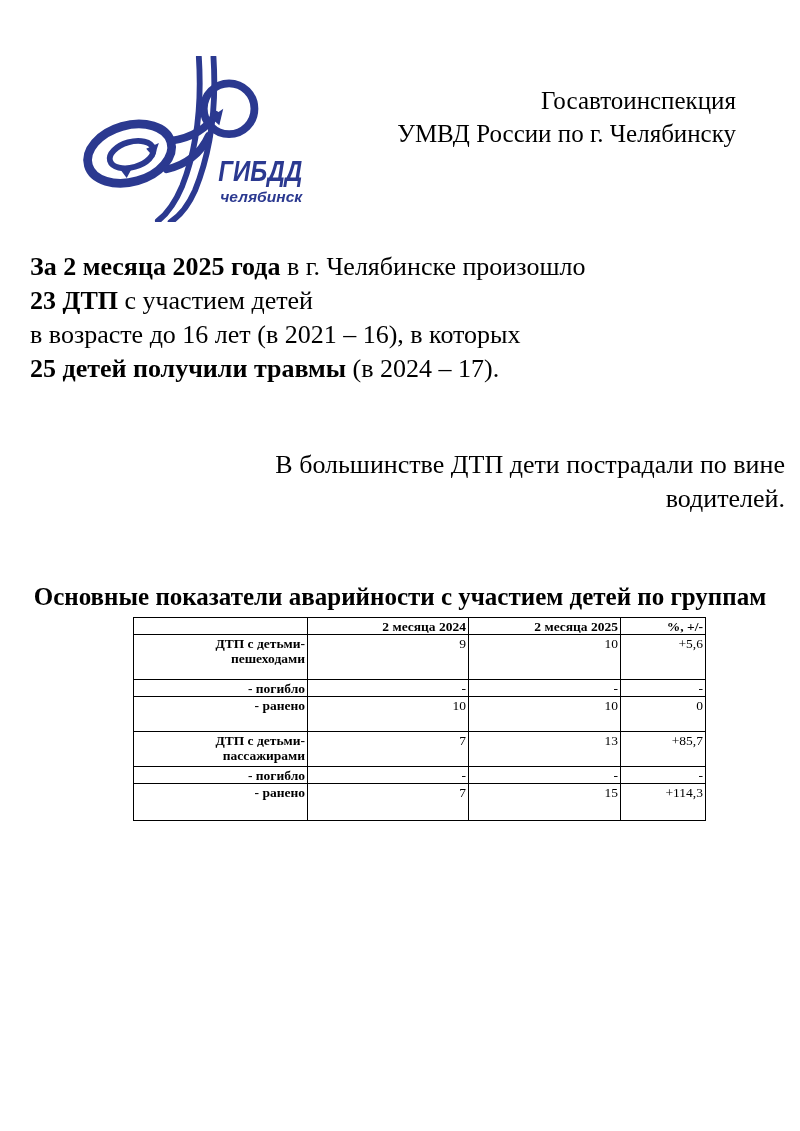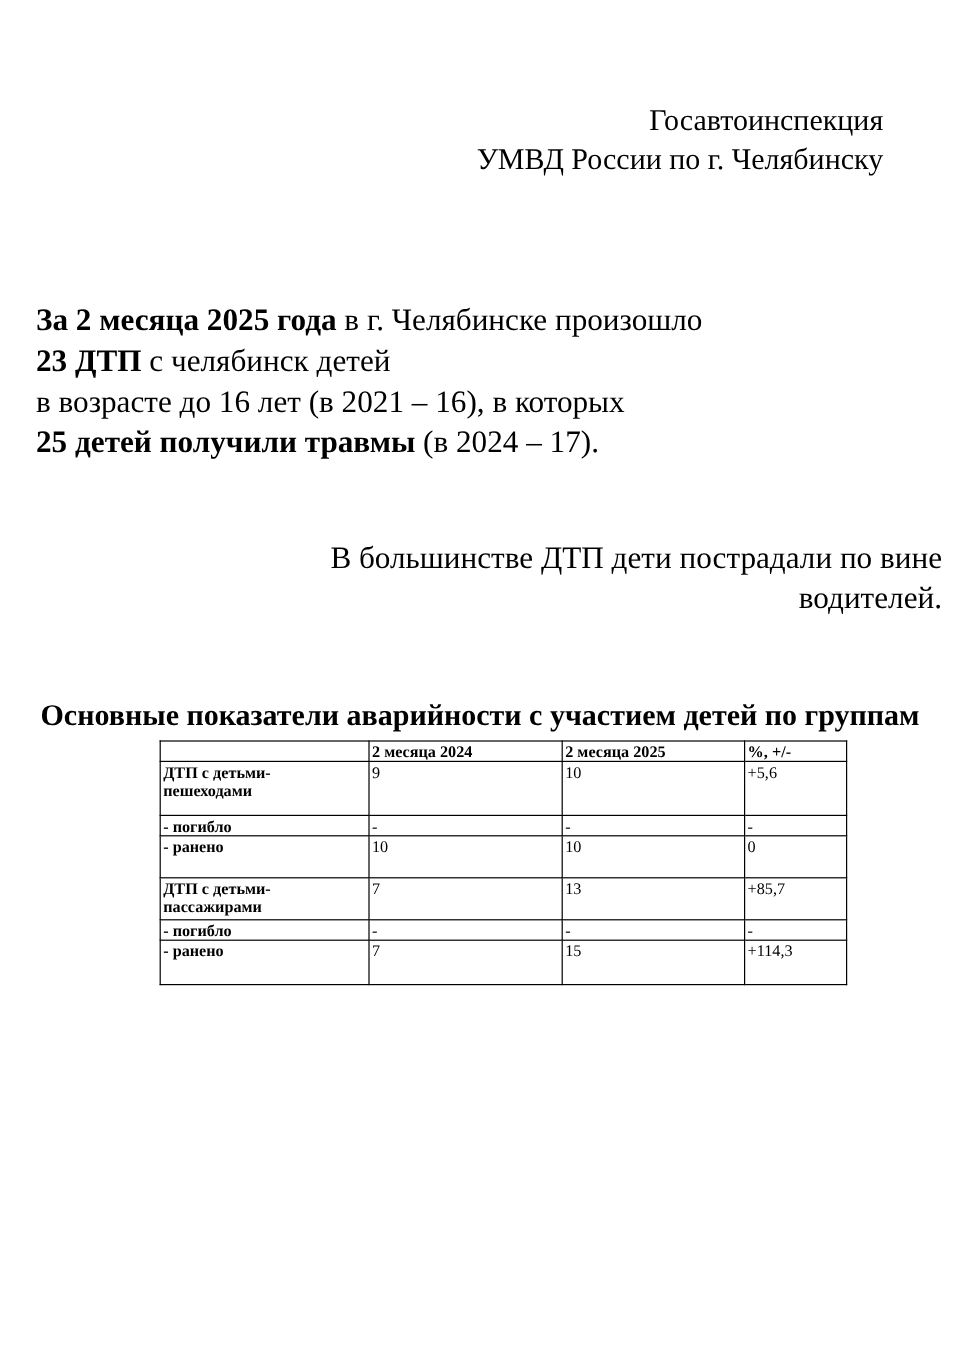--- a/index.html
+++ b/index.html
@@ -73,21 +73,21 @@
   table.stats {
     position: absolute;
     left: 133px;
     top: 617px;
     width: 572px;
     border-collapse: collapse;
     table-layout: fixed;
   }
   table.stats th, table.stats td {
     border: 1px solid #000000;
-    text-align: left;
+    text-align: right;
     vertical-align: top;
     font-size: 13.5px;
     line-height: 15px;
     padding: 1px 2px 0 2px;
     overflow: hidden;
   }
   table.stats thead th {
     font-weight: bold;
     height: 15px;
   }
@@ -96,29 +96,49 @@
   table.stats td.label-cell .lbl {
     display: inline-block;
     max-width: 128px;
   }
 </style>
 </head>
 <body>
 
 <div class="page">
 
+  <div class="logo">
+    <svg viewBox="0 0 240 170" xmlns="http://www.w3.org/2000/svg">
+      <g fill="none" stroke="#2b3990" stroke-linecap="round">
+        <ellipse cx="55" cy="100" rx="44" ry="29" transform="rotate(-16 55 100)" stroke-width="9"></ellipse>
+        <ellipse cx="57" cy="101" rx="23" ry="13" transform="rotate(-16 57 101)" stroke-width="6"></ellipse>
+        <circle cx="157" cy="54" r="26" stroke-width="8"></circle>
+        <path d="M126,1 C129,48 125,92 109,133 C101,152 93,162 84,169" stroke-width="6"></path>
+        <path d="M141,1 C144,48 140,94 122,138 C114,156 105,165 97,170" stroke-width="6"></path>
+        <path d="M97,87 C118,84 135,74 143,60" stroke-width="8"></path>
+        <path d="M93,116 C112,112 128,100 136,82" stroke-width="8"></path>
+      </g>
+      <g fill="#2b3990">
+        <polygon points="138,63 151,54 147,71"></polygon>
+        <polygon points="72,95 85,89 80,104"></polygon>
+        <polygon points="46,117 59,112 52,125"></polygon>
+      </g>
+      <text class="logo-main-text" x="146" y="128" font-size="30" textLength="86" lengthAdjust="spacingAndGlyphs" fill="#2b3990">ГИБДД</text>
+      <text class="logo-main-text" x="148" y="150" font-size="15" textLength="84" lengthAdjust="spacingAndGlyphs" fill="#2b3990">челябинск</text>
+    </svg>
+  </div>
 
   <div class="header-text">
     <div>Госавтоинспекция</div>
     <div>УМВД России по г. Челябинску</div>
   </div>
 
   <div class="intro">
     <div><b>За 2 месяца 2025 года</b><span> в г. Челябинске произошло</span></div>
-    <div><b>23 ДТП</b><span> с челябинск детей</span></div>
+    <div><b>23 ДТП</b><span> с участием детей</span></div>
     <div>в возрасте до 16 лет (в 2021 – 16), в которых</div>
     <div><b>25 детей получили травмы</b><span> (в 2024 – 17).</span></div>
   </div>
 
   <div class="note">
     <div>В большинстве ДТП дети пострадали по вине</div>
     <div>водителей.</div>
   </div>
 
   <div class="table-title">Основные показатели аварийности с участием детей по группам</div>

